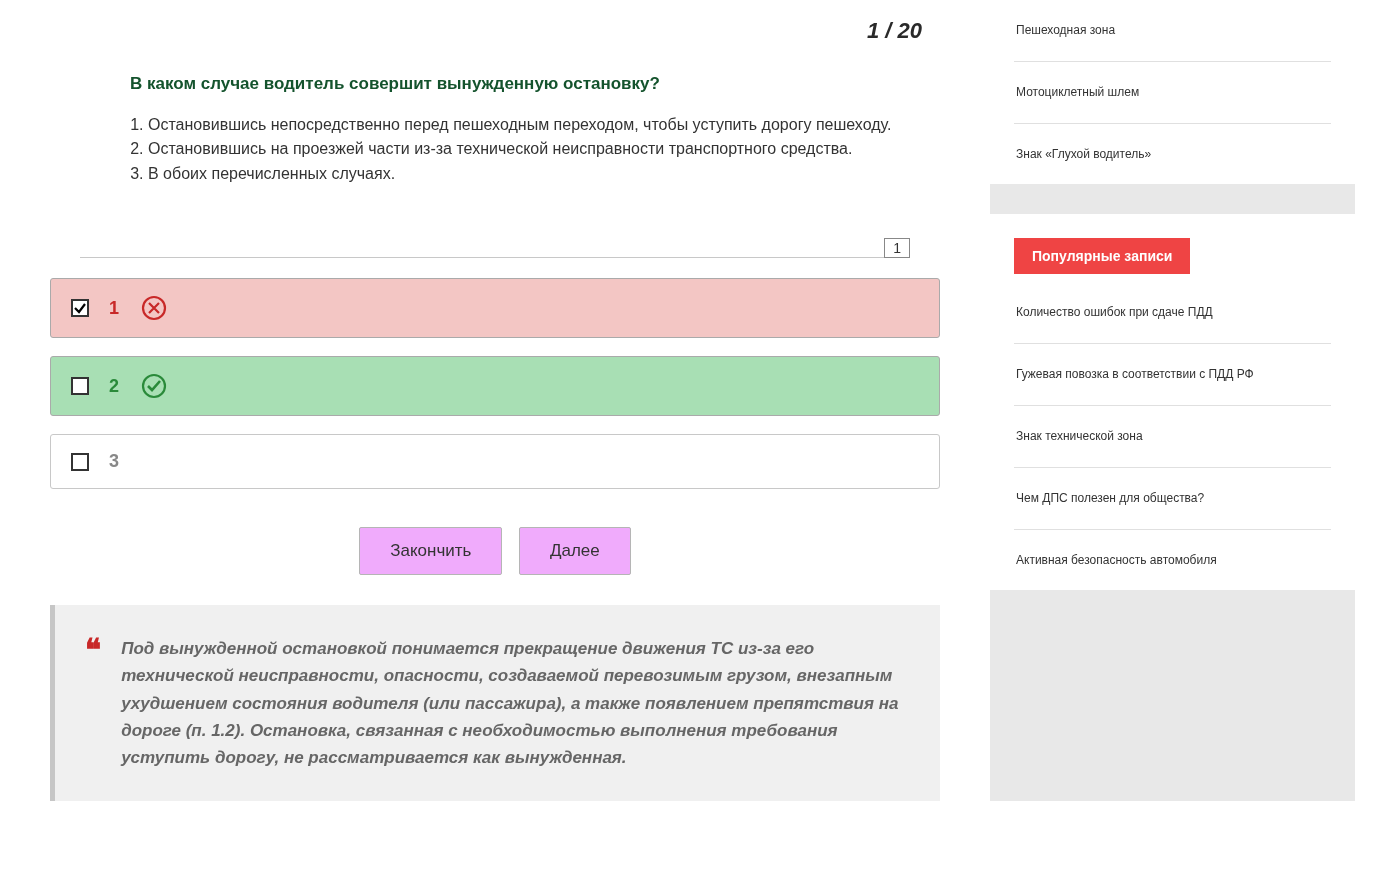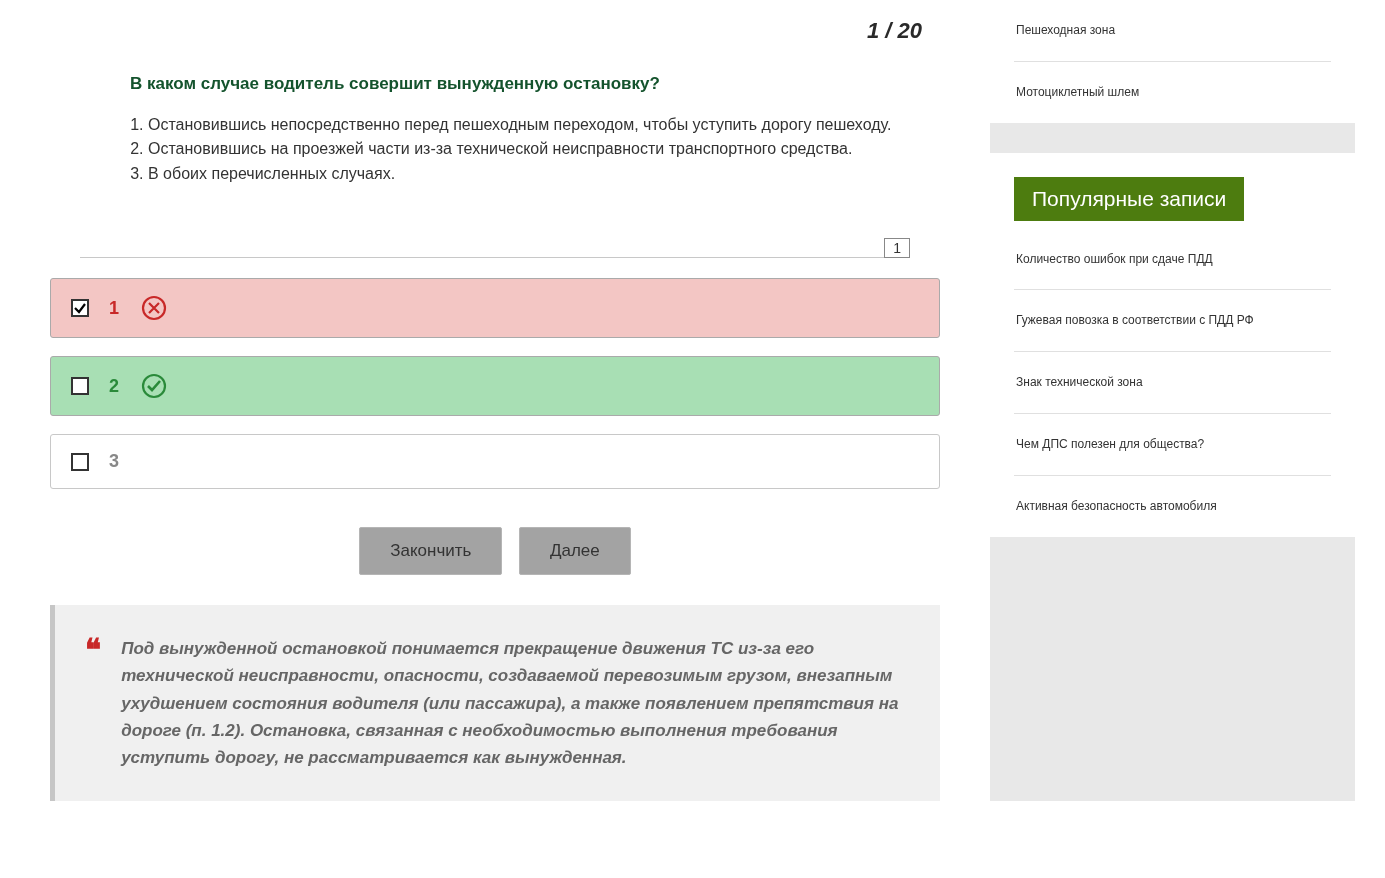--- a/index.html
+++ b/index.html
@@ -103,21 +103,21 @@
       width: 26px;
       height: 26px;
     }
     .buttons-row {
       text-align: center;
       padding: 10px 0 30px 0;
     }
     .btn {
       display: inline-block;
       border: 1px solid #b5b5b5;
-      background: #a3a3a3;
+      background: #f0abfc;
       padding: 13px 30px;
       font-size: 17px;
       color: #333;
       border-radius: 2px;
       margin: 0 6px;
       cursor: pointer;
     }
     .explanation-box {
       margin: 0 30px;
       background: #f0f0f0;
@@ -160,24 +160,24 @@
     }
     .widget-item:first-child {
       border-top: none;
     }
     .widget-title-wrap {
       padding: 24px 24px 8px 24px;
       background: #fff;
     }
     .widget-title {
       display: inline-block;
-      background: #4d7c0f;
+      background: #ef4444;
       color: #fff;
-      font-weight: normal;
-      font-size: 21px;
+      font-weight: bold;
+      font-size: 14px;
       padding: 10px 18px;
     }
     .widget-first {
       padding-top: 0;
     }
   </style>
 </head>
 <body>
 
 <div class="main-content">
@@ -238,20 +238,21 @@
     <div class="explanation-text">Под вынужденной остановкой понимается прекращение движения ТС из-за его технической неисправности, опасности, создаваемой перевозимым грузом, внезапным ухудшением состояния водителя (или пассажира), а также появлением препятствия на дороге (п. 1.2). Остановка, связанная с необходимостью выполнения требования уступить дорогу, не рассматривается как вынужденная.</div>
   </div>
 
 </div>
 
 <div class="sidebar">
 
   <div class="widget widget-first">
     <div class="widget-item">Пешеходная зона</div>
     <div class="widget-item">Мотоциклетный шлем</div>
+    <div class="widget-item">Знак «Глухой водитель»</div>
   </div>
 
   <div style="background:#fff;">
     <div class="widget-title-wrap">
       <span class="widget-title">Популярные записи</span>
     </div>
     <div class="widget">
       <div class="widget-item">Количество ошибок при сдаче ПДД</div>
       <div class="widget-item">Гужевая повозка в соответствии с ПДД РФ</div>
       <div class="widget-item">Знак технической зона</div>

